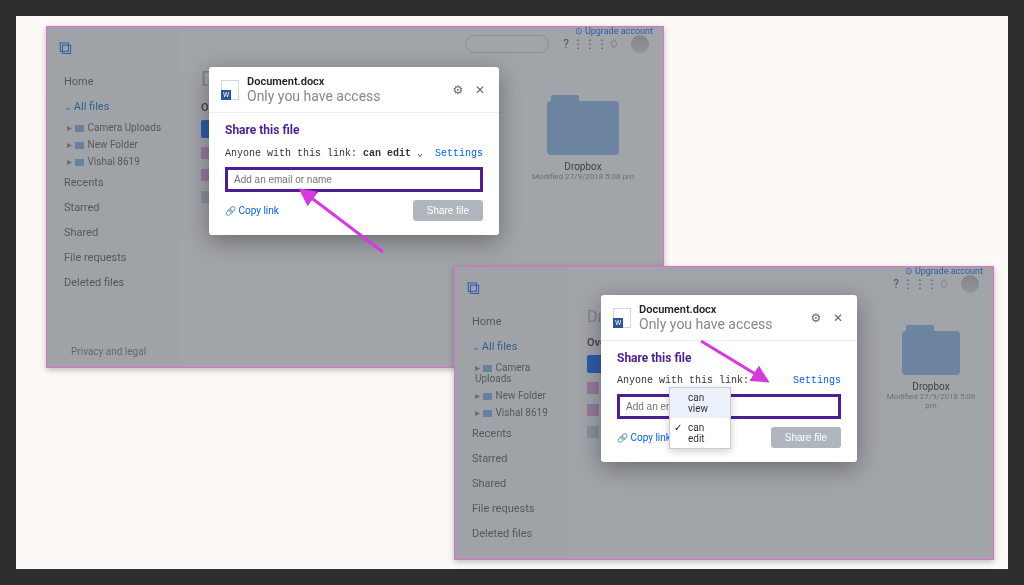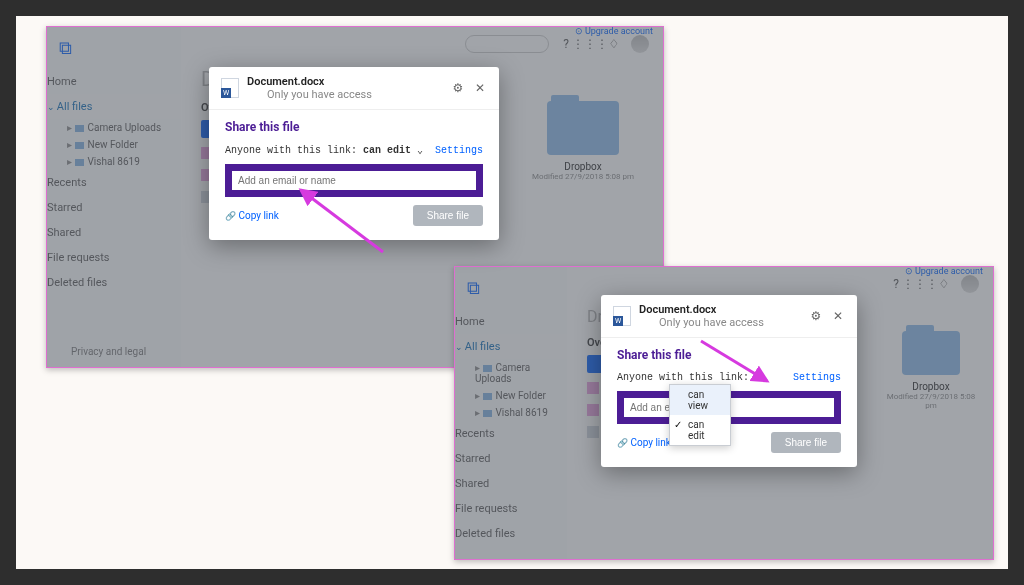--- a/index.html
+++ b/index.html
@@ -45,21 +45,21 @@
     background: rgba(246,247,249,0.4);
   }
   .dbx-logo {
     color: #0061ff;
     font-size: 18px;
     margin-left: 12px;
     margin-bottom: 10px;
     display: inline-block;
   }
   .nav-item {
-    padding: 6px 0;
+    padding: 6px 17px;
     color: #555;
     cursor: pointer;
     font-size: 11px;
   }
   .nav-item.sel {
     color: #0d6bb6;
     background: rgba(255,255,255,0.3);
   }
   .tree-item {
     padding: 3px 4px 3px 20px;
@@ -220,33 +220,33 @@
     position:absolute;
     bottom:-1px;left:-1px;
     width:10px;height:10px;
     background:#2b579a;
     color:#fff;
     font-size:7px;
     line-height:10px;
     text-align:center;
   }
   .modal-head .t1 { font-size:11px; font-weight:600; color:#222; }
-  .modal-head .t2 { font-size:11px; color:#888;margin-left:20px; }
+  .modal-head .t2 { font-size:14px; color:#888; }
   .modal-head .spacer { flex:1; }
   .modal-head .hico { width:14px;height:14px;font-size:12px;color:#666;display:inline-flex;align-items:center;justify-content:center;cursor:pointer; }
 
   .modal-body { padding:10px 16px 14px; }
   .share-title { font-size:12px; font-weight:700; margin-bottom:10px; color:#4c1d95; }
   .perm-row { display:flex; align-items:center; justify-content:space-between; font-size:10px; margin-bottom:8px;font-family:Liberation Mono, monospace; }
   .perm-row .lnk { color:#0061ff; cursor:pointer; }
   .perm-row .drop { font-weight:600; }
   .perm-row .drop::after { content:" ⌄"; font-weight:400; }
   .email-input {
     width:100%;
-    border:7px solid #4c1d95;
+    border:3px solid #4c1d95;
     padding:4px 6px;
     font-size:10px;
     color:#555;
     margin-bottom:8px;
     background:#fff;
   }
   .action-row { display:flex; align-items:center; justify-content:space-between; }
   .copy-link { color:#0061ff; font-size:10px; cursor:pointer; }
   .copy-link::before { content:"🔗 "; font-size:9px; }
   .share-btn {

